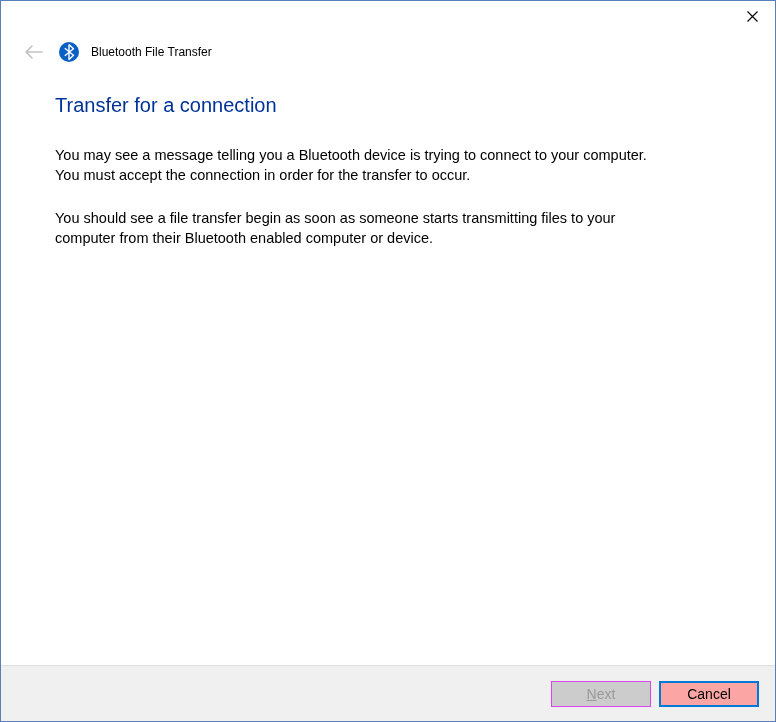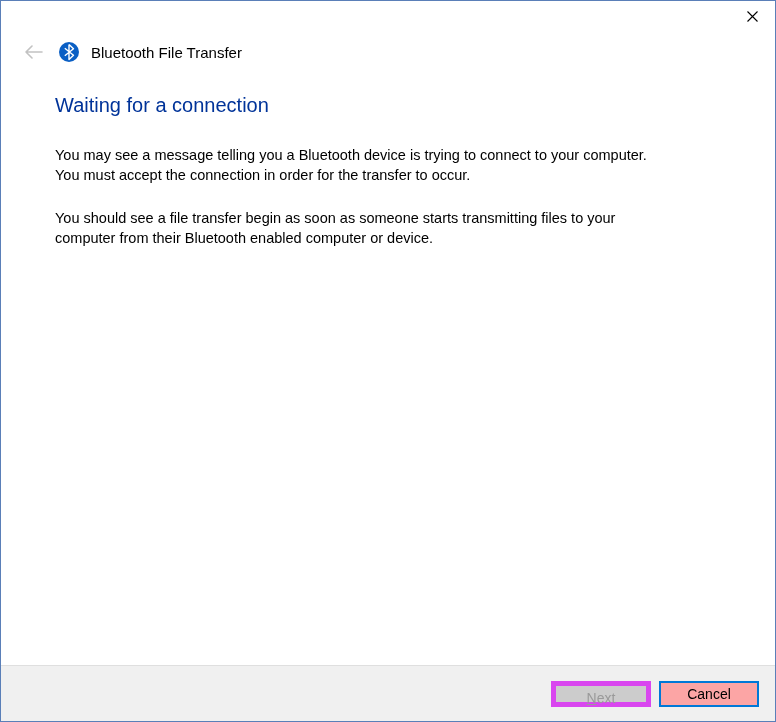--- a/index.html
+++ b/index.html
@@ -55,21 +55,21 @@
       line-height: 1;
       padding: 2px 4px;
       user-select: none;
     }
     .bluetooth-icon {
       width: 20px;
       height: 20px;
       flex-shrink: 0;
     }
     .window-title {
-      font-size: 15px;
+      font-size: 12px;
       color: #000;
     }
     .content {
       flex: 1;
       padding: 20px 54px 0 54px;
     }
     .page-heading {
       color: #003399;
       font-size: 20px;
       font-weight: 400;
@@ -100,21 +100,21 @@
       border: 1px solid #adadad;
       background: #e1e1e1;
       cursor: pointer;
       padding: 0;
       line-height: 24px;
       text-align: center;
     }
     .btn.disabled {
       color: #9a9a9a;
       background: #ccc;
-      border: 5px solid #d946ef;
+      border: 1px solid #d946ef;
       cursor: default;
     }
     .btn.primary {
       background: #fca5a5;
       border: 2px solid #0078d7;
       line-height: 22px;
     }
     .btn .uline {
       text-decoration: underline;
     }
@@ -141,21 +141,21 @@
     <span class="bluetooth-icon">
       <svg width="20" height="20" viewBox="0 0 20 20">
         <circle cx="10" cy="10" r="10" fill="#0a5fc4"></circle>
         <path d="M10 2.5 L10 17.5 L14.5 13.2 L5.8 6.2 M10 2.5 L14.5 6.8 L5.8 13.8" stroke="#fff" stroke-width="1.4" fill="none" stroke-linejoin="round"></path>
       </svg>
     </span>
     <span class="window-title">Bluetooth File Transfer</span>
   </div>
 
   <div class="content">
-    <h1 class="page-heading">Waiting for a connection</h1>
+    <h1 class="page-heading">Transfer for a connection</h1>
     <p class="body-text">You may see a message telling you a Bluetooth device is trying to connect to your computer. You must accept the connection in order for the transfer to occur.</p>
     <p class="body-text">You should see a file transfer begin as soon as someone starts transmitting files to your computer from their Bluetooth enabled computer or device.</p>
   </div>
 
   <div class="footer">
     <button class="btn disabled" disabled="">
       <span class="uline">N</span><span>ext</span>
     </button>
     <button class="btn primary">Cancel</button>
   </div>

